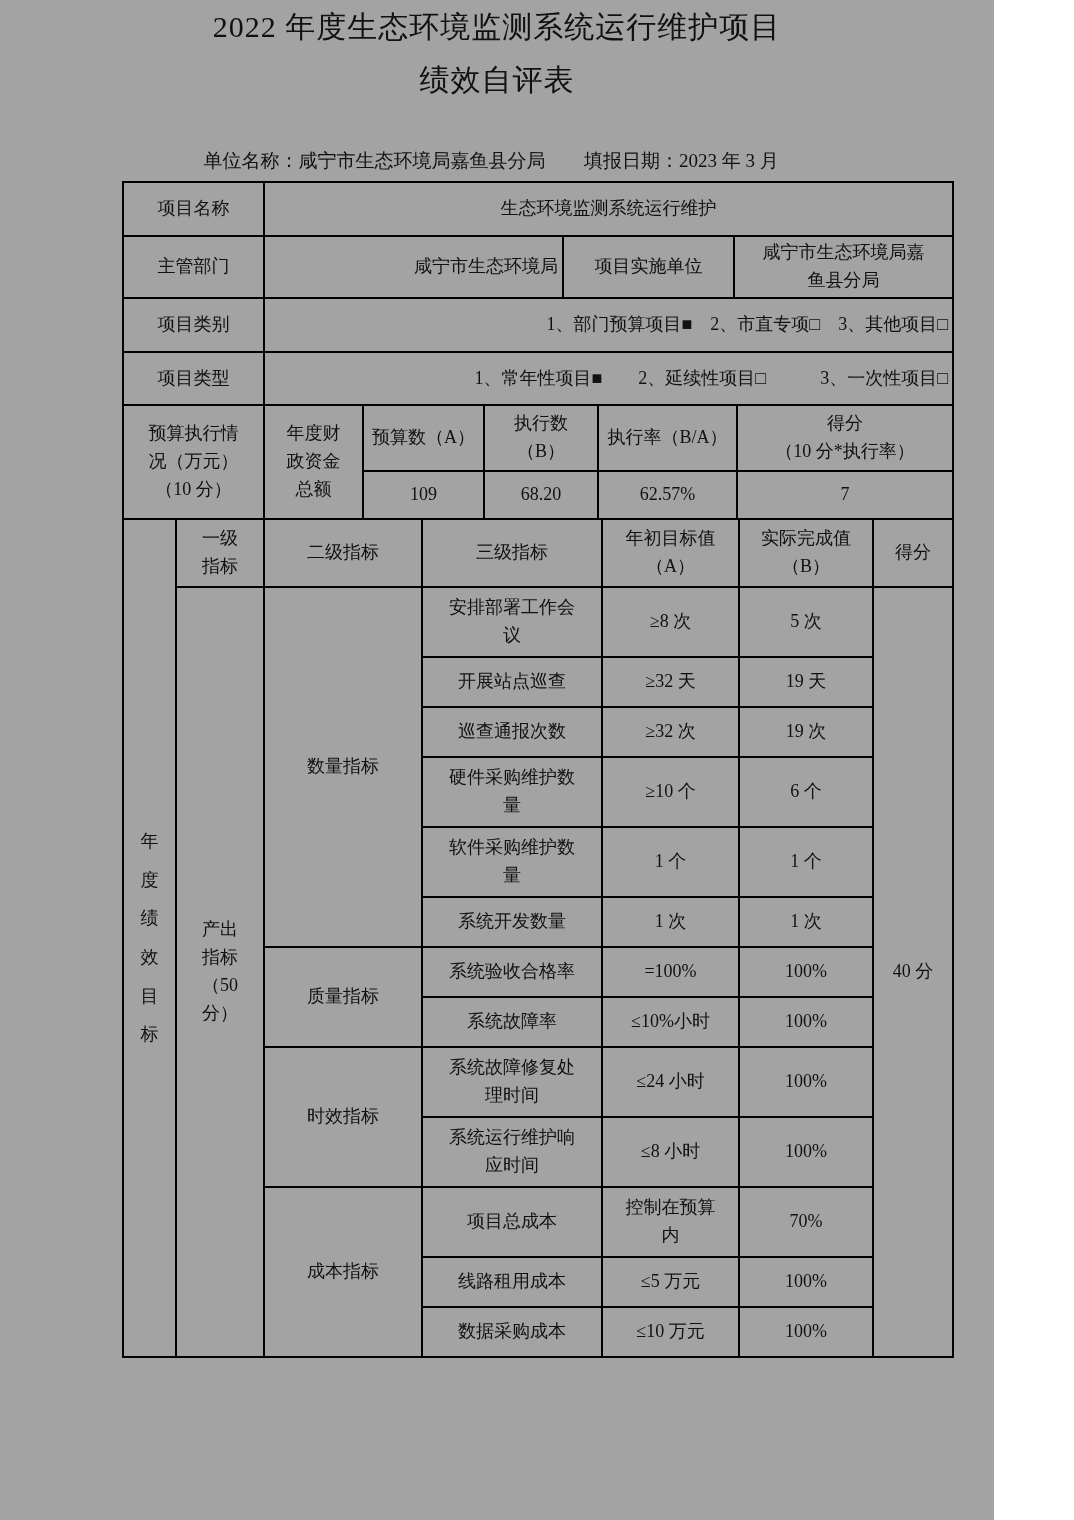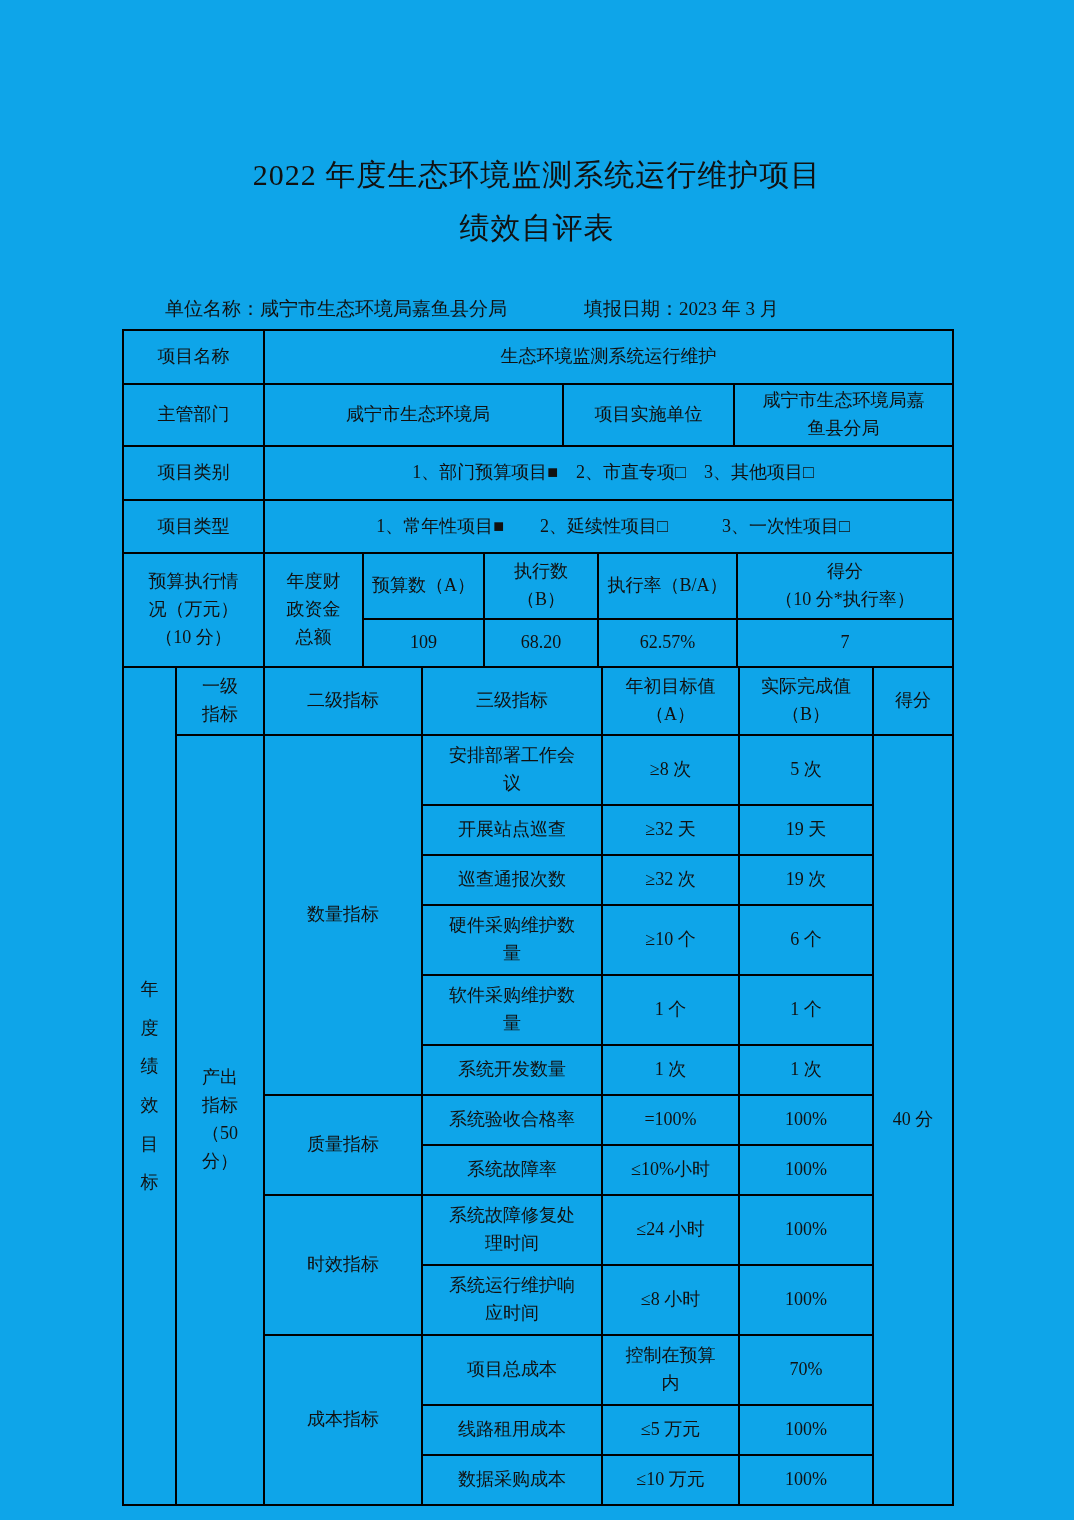--- a/index.html
+++ b/index.html
@@ -3,60 +3,59 @@
 <meta charset="utf-8">
 <style>
   html, body {
     margin: 0;
     padding: 0;
     background: #ffffff;
     color: #111111;
     font-family: "Liberation Serif", "DejaVu Serif", serif;
   }
   .page {
-    width: 1074px;
+    width: 994px;
     height: 1520px;
     box-sizing: border-box;
-    padding-top: 148px;
-    background: #0ea5e9;
+    background: #a3a3a3;
     overflow: hidden;
   }
   .title {
     margin: 0;
     text-align: center;
     font-size: 30px;
     font-weight: 500;
     line-height: 53px;
     letter-spacing: 1px;
   }
   .meta-line {
     display: flex;
     margin-top: 42px;
     margin-left: 165px;
     font-size: 19px;
     line-height: 26px;
   }
-  .meta-unit { width: 419px; }
+  .meta-unit { width: 419px; text-align: center; }
   .tbl-wrap { margin-left: 122px; margin-top: 7px; border-radius: 7px; }
   .tbl {
     border-collapse: collapse;
     table-layout: fixed;
     width: 830px;
     font-size: 18px;
   }
   .tbl + .tbl { margin-top: -2px; }
   .tbl td {
     border: 2px solid #000;
     padding: 2px 4px;
     text-align: center;
     vertical-align: middle;
     line-height: 1.55;
     overflow: hidden;
   }
-  .tbl td.l { text-align: center; padding-left: 13px; }
+  .tbl td.l { text-align: right; padding-left: 13px; }
   .pl { white-space: pre-line; }
   .vtext { width: 1.3em; margin: 0 auto; line-height: 2.15; text-align: center; word-break: break-all; }
   .w2  { max-width: 2.6em; margin: 0 auto; }
   .w3  { max-width: 3.4em; margin: 11px auto; }
   .w5  { max-width: 5.6em; margin: 0 auto; }
   .w5b { max-width: 5.4em; margin: 0 auto; }
   .w7  { max-width: 7.4em; margin: 0 auto; }
   .w9  { max-width: 9.5em; margin: 0 auto; }
   tr.h48 td { height: 48px; }
   tr.h56 td { height: 56px; }

